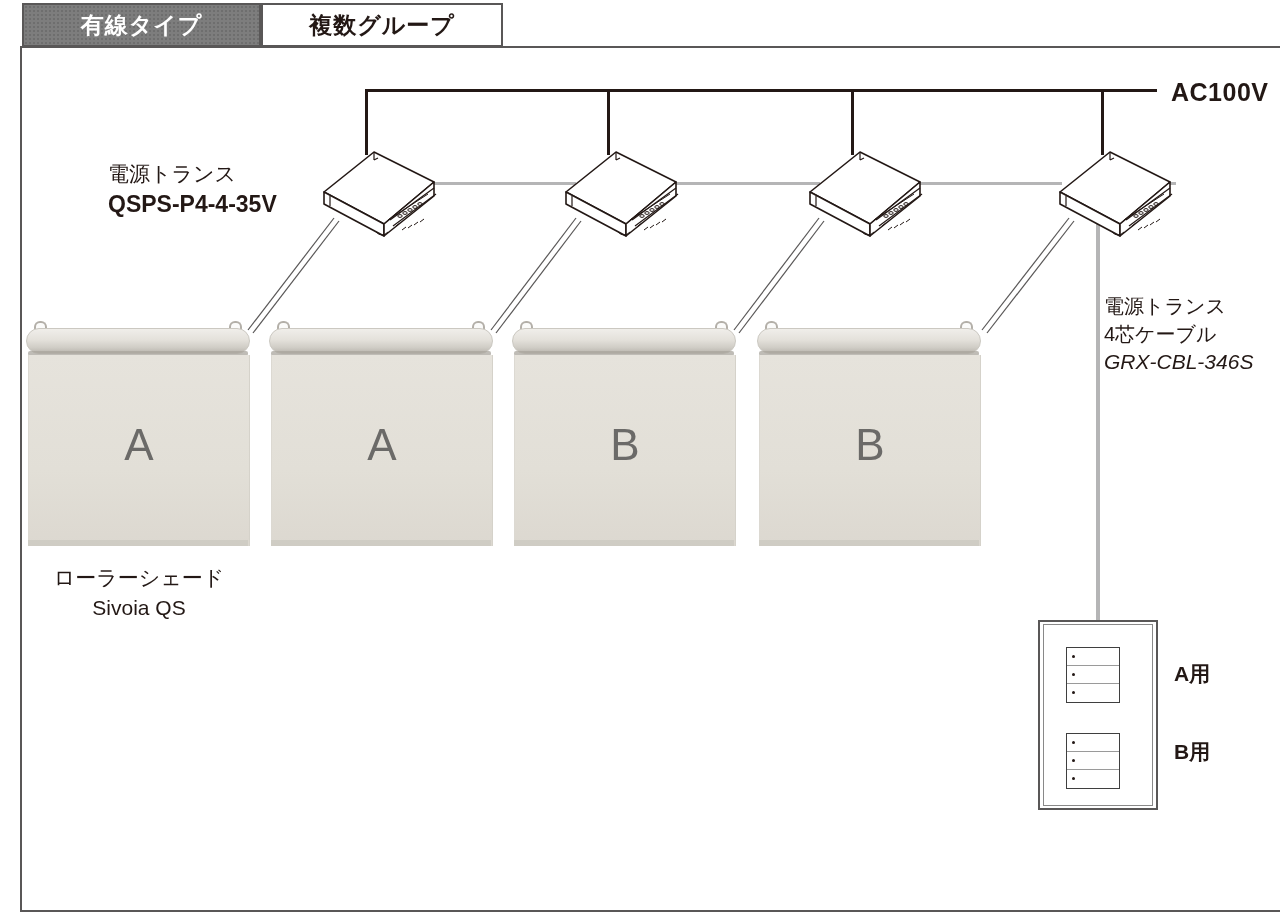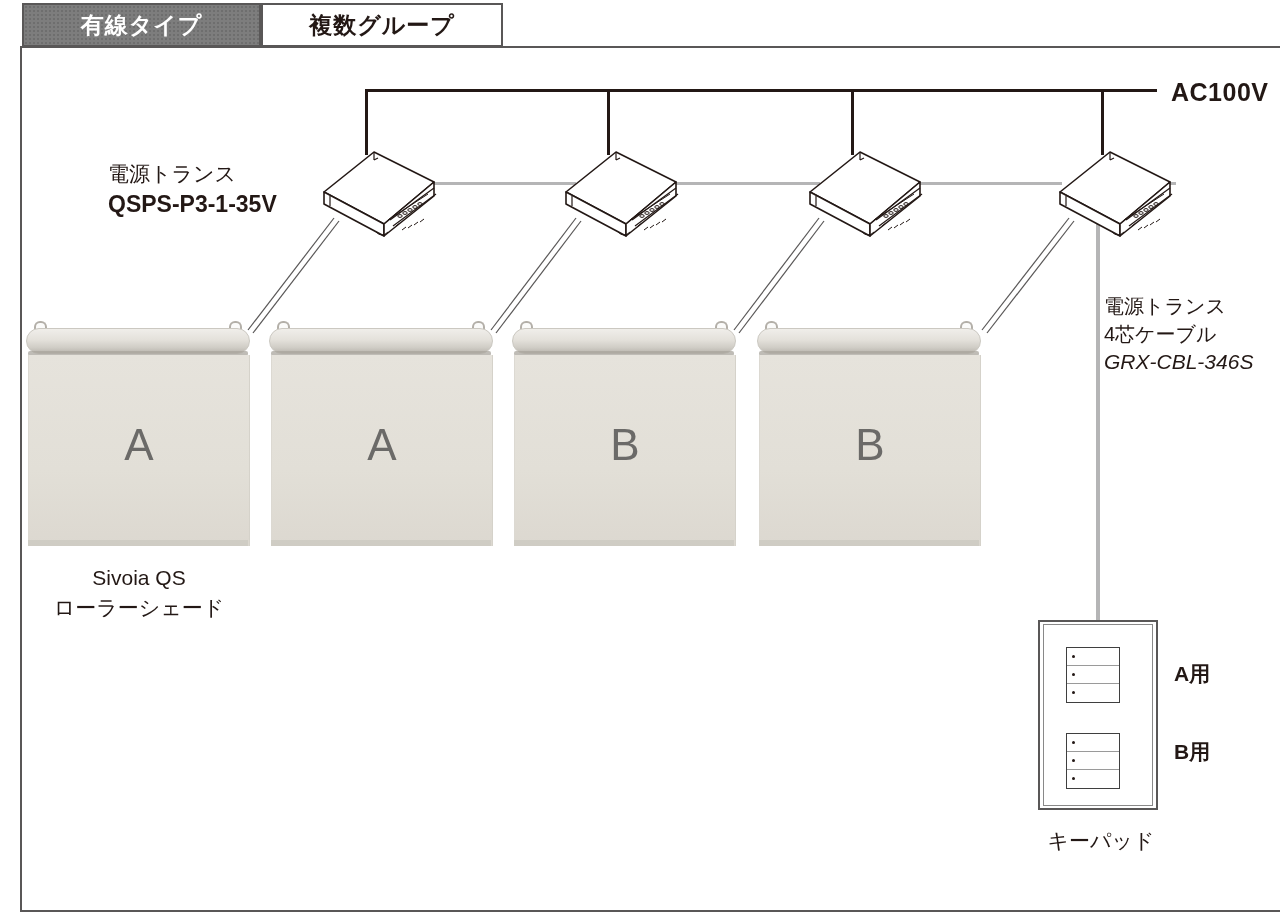--- a/index.html
+++ b/index.html
@@ -266,21 +266,21 @@
         <ellipse cx="99" cy="67" rx="2.2" ry="1.4"></ellipse>
         <ellipse cx="104" cy="64" rx="2.2" ry="1.4"></ellipse>
         <path d="M80 86 L84 83 M86 90 L90 87 M92 88 L96 85 M98 85 L102 82 M104 82 L108 79"></path>
         <path d="M60 92 q6 6 12 0"></path>
       </g>
     </svg>
   </div>
 
   <div class="lbl xfmr-label">
     <div>電源トランス</div>
-    <div class="model">QSPS-P3-1-35V</div>
+    <div class="model">QSPS-P4-4-35V</div>
   </div>
 
   <div class="shade" style="left:6px;top:318px;width:232px;height:228px;">
     <div class="bracket" style="left:12px;"></div>
     <div class="bracket" style="right:12px;"></div>
     <div class="tube" style="width:224px;"></div>
     <div class="tube-shadow" style="width:220px;"></div>
     <div class="panel" style="width:220px;height:191px;">
       <span class="glyph">A</span>
     </div>
@@ -314,22 +314,22 @@
     <div class="bracket" style="right:12px;"></div>
     <div class="tube" style="width:224px;"></div>
     <div class="tube-shadow" style="width:220px;"></div>
     <div class="panel" style="width:220px;height:191px;">
       <span class="glyph">B</span>
     </div>
     <div class="hem" style="top:222px;width:220px;"></div>
   </div>
 
   <div class="lbl shade-caption">
+    <div>ローラーシェード</div>
     <div>Sivoia QS</div>
-    <div>ローラーシェード</div>
   </div>
 
   <div class="lbl cable-label">
     <div>電源トランス</div>
     <div>4芯ケーブル</div>
     <div class="model">GRX-CBL-346S</div>
   </div>
 
   <div class="keypad">
     <div class="plate"></div>
@@ -357,16 +357,15 @@
       <div class="btn">
           <span class="dot"></span>
         </div>
     </div>
   </div>
 
   <div class="kp-side-label" style="left:1158px;top:660px;">A用</div>
   <div class="kp-side-label" style="left:1158px;top:738px;">B用</div>
 
   <div class="kp-caption">
-    <div>キーパッド</div>
   </div>
 
 </div>
 
 </body></html>

